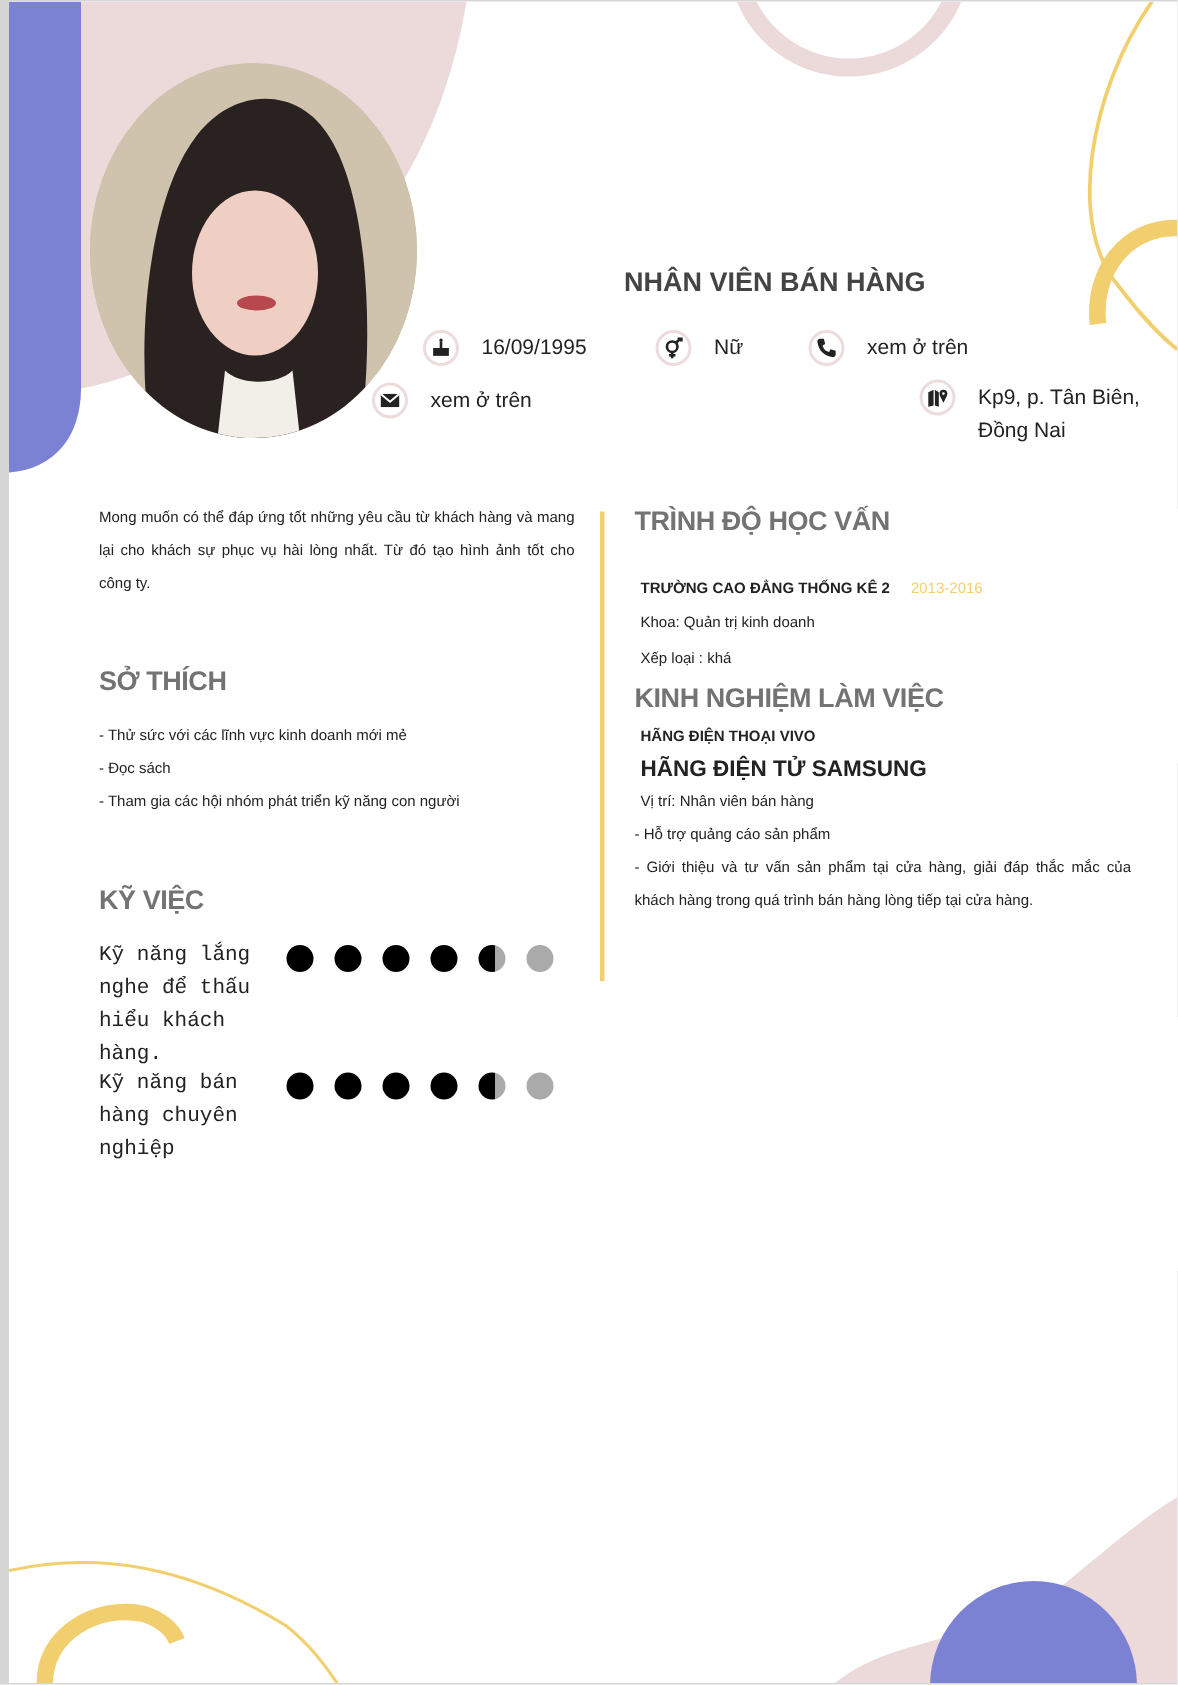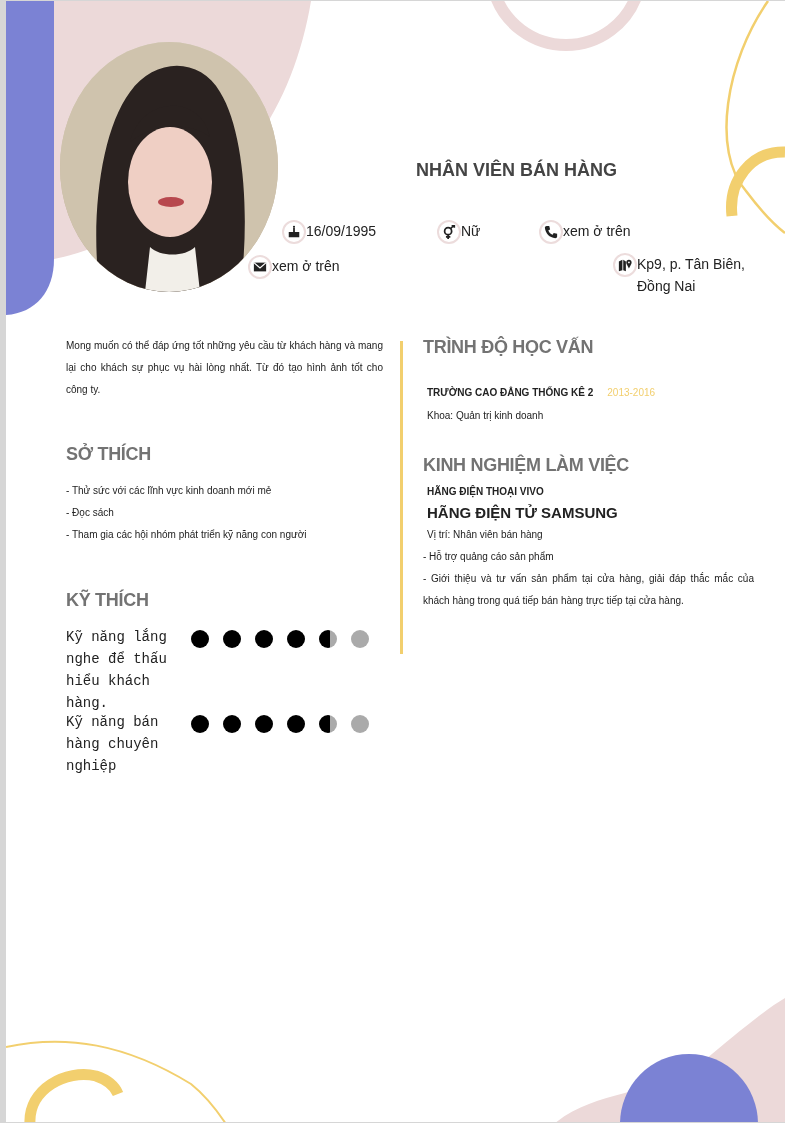--- a/index.html
+++ b/index.html
@@ -2,22 +2,22 @@
 <html><head>
 <meta charset="utf-8">
 <style>
   html,body{margin:0;padding:0;}
   body{width:785px;height:1123px;background:#d6d6d6;position:relative;overflow:hidden;font-family:"Liberation Sans",sans-serif;color:#222;}
   .page{position:absolute;left:6px;top:1px;width:779px;height:1121px;background:#fff;overflow:hidden;}
   .deco{position:absolute;}
   .text{position:absolute;font-size:10px;line-height:22px;color:#222;}
   .photo{position:absolute;left:54px;top:41px;width:218px;height:250px;border-radius:50%;overflow:hidden;background:linear-gradient(180deg,#d9d2c4 0%,#cdbfa8 40%,#b6a78f 100%);}
   .name{position:absolute;left:315px;top:60px;font-size:40px;line-height:50px;color:#333;letter-spacing:0.5px;}
-  .jobtitle{position:absolute;left:410px;top:159px;font-size:18px;font-weight:bold;color:#444;}
-  .info{position:absolute;display:flex;align-items:flex-start;gap:0;font-size:14px;color:#222;line-height:22px;}
+  .jobtitle{position:absolute;left:410px;top:177px;font-size:18px;font-weight:bold;color:#444;}
+  .info{position:absolute;display:flex;align-items:flex-start;gap:15px;font-size:14px;color:#222;line-height:22px;}
   .ico{width:24px;height:24px;border-radius:50%;border:2px solid #ecdcdc;box-sizing:border-box;display:flex;align-items:center;justify-content:center;background:#fff;flex:none;}
   .ico svg{width:14px;height:14px;}
   .h2{position:absolute;font-size:18px;font-weight:bold;color:#737373;letter-spacing:-0.3px;}
   .just{text-align:justify;}
   .bold{font-weight:bold;}
   .skill-row{position:absolute;left:60px;display:flex;}
   .skill-label{width:125px;font-size:14px;line-height:22px;font-family:Liberation Mono, monospace;}
   .dots{display:flex;gap:14px;margin-top:4px;}
   .dot{width:18px;height:18px;border-radius:50%;background:#000;}
   .dot.half{background:linear-gradient(90deg,#000 0 60%,#aaa 60% 100%);}
@@ -112,21 +112,21 @@
 
   <div class="text just" style="left:60px;top:334px;width:317px;">Mong muốn có thể đáp ứng tốt những yêu cầu từ khách hàng và mang lại cho khách sự phục vụ hài lòng nhất. Từ đó tạo hình ảnh tốt cho công ty.</div>
 
   <div class="h2" style="left:60px;top:443px;">SỞ THÍCH</div>
   <div class="text just" style="left:60px;top:479px;width:317px;">
     <div>- Thử sức với các lĩnh vực kinh doanh mới mẻ</div>
     <div>- Đọc sách</div>
     <div>- Tham gia các hội nhóm phát triển kỹ năng con người</div>
   </div>
 
-  <div class="h2" style="left:60px;top:589px;">KỸ THÍCH</div>
+  <div class="h2" style="left:60px;top:589px;">KỸ VIỆC</div>
   <div class="skill-row" style="top:625px;">
     <div class="skill-label">Kỹ năng lắng nghe để thấu hiểu khách hàng.</div>
     <div class="dots">
       <span class="dot"></span>
       <span class="dot"></span>
       <span class="dot"></span>
       <span class="dot"></span>
       <span class="dot half"></span>
       <span class="dot empty"></span>
     </div>
@@ -142,25 +142,26 @@
       <span class="dot empty"></span>
     </div>
   </div>
 
   <div class="vline"></div>
 
   <div class="h2" style="left:417px;top:336px;">TRÌNH ĐỘ HỌC VẤN</div>
   <div class="text" style="left:421px;top:362px;width:340px;margin-top:19px;">
     <div><span class="bold">TRƯỜNG CAO ĐẲNG THỐNG KÊ 2</span><span style="color:#f2cf6e;margin-left:14px;">2013-2016</span></div>
     <div style="margin-top:1px;">Khoa: Quản trị kinh doanh</div>
+    <div style="margin-top:2px;">Xếp loại : khá</div>
   </div>
 
   <div class="h2" style="left:417px;top:454px;">KINH NGHIỆM LÀM VIỆC</div>
   <div class="text bold" style="left:421px;top:480px;">HÃNG ĐIỆN THOẠI VIVO</div>
   <div class="text bold" style="left:421px;top:501px;font-size:15px;">HÃNG ĐIỆN TỬ SAMSUNG</div>
   <div class="text" style="left:421px;top:523px;">Vị trí: Nhân viên bán hàng</div>
   <div class="text just" style="left:417px;top:545px;width:331px;">
     <div>- Hỗ trợ quảng cáo sản phẩm</div>
-    <div>- Giới thiệu và tư vấn sản phẩm tại cửa hàng, giải đáp thắc mắc của khách hàng trong quá tiếp bán hàng trực tiếp tại cửa hàng.</div>
+    <div>- Giới thiệu và tư vấn sản phẩm tại cửa hàng, giải đáp thắc mắc của khách hàng trong quá trình bán hàng lòng tiếp tại cửa hàng.</div>
   </div>
 
   <div style="position:absolute;left:647px;top:1156px;font-size:12px;color:#e6e6f5;">vieclam123.vn</div>
 </div>
 
 </body></html>

